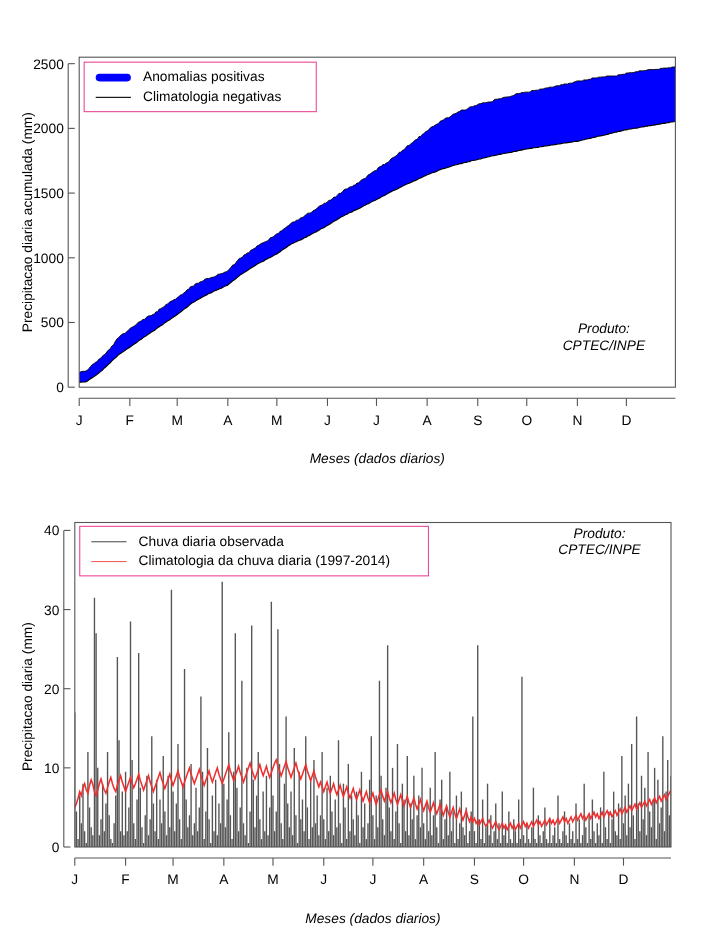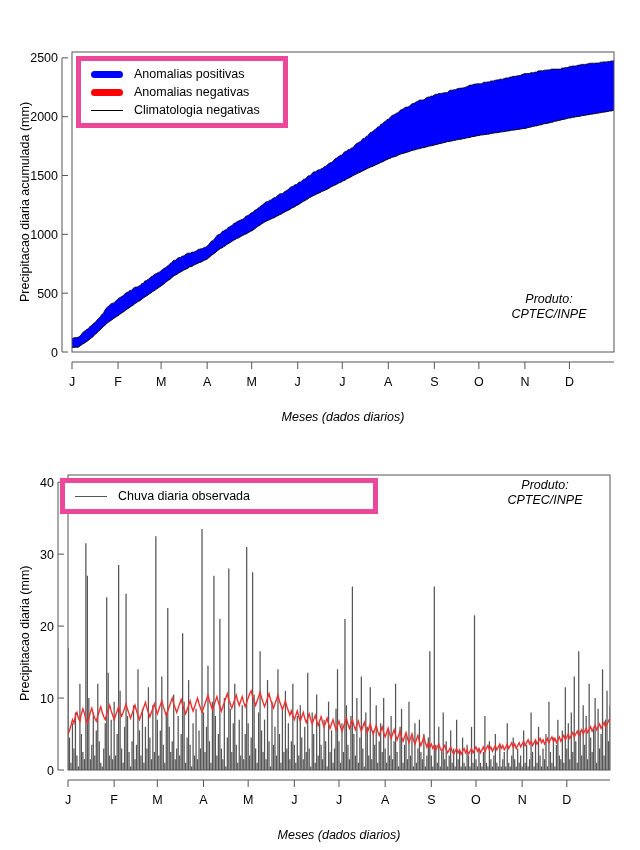--- a/index.html
+++ b/index.html
@@ -57,21 +57,21 @@
     position: absolute;
     font-size: 12.5px;
     text-align: center;
     line-height: 15px;
     white-space: nowrap;
     font-style: italic;
   }
   .legend-box {
     position: absolute;
     background: #ffffff;
-    border: 5px solid #ec4899;
+    border: 1px solid #ec4899;
     box-sizing: border-box;
   }
   .legend-row {
     display: flex;
     align-items: center;
     height: 18px;
   }
   .legend-key {
     width: 36px;
     margin-left: 8px;
@@ -157,26 +157,20 @@
       <div>Produto:</div>
       <div>CPTEC/INPE</div>
     </div>
 
     <div class="legend-box" id="legend-top" style="left: 76px; top: 26px; width: 212px; padding: 4px 0px;">
       <div class="legend-row">
         <span class="legend-key">
           <span class="key-thick" style="background:#0000ff"></span>
         </span>
         <span class="legend-label">Anomalias positivas</span>
-      </div>
-      <div class="legend-row">
-        <span class="legend-key">
-          <span class="key-thick" style="background:#ff0000"></span>
-        </span>
-        <span class="legend-label">Anomalias negativas</span>
       </div>
       <div class="legend-row">
         <span class="legend-key">
           <span class="key-thin" style="border-top-color:#000000"></span>
         </span>
         <span class="legend-label">Climatologia negativas</span>
       </div>
     </div>
   </div>
 
@@ -599,23 +593,29 @@
 
     <div class="ylabel" id="ylab-bot" style="left: 18px; top: 250.5px;">Precipitacao diaria (mm)</div>
 
     <div class="xlabel" id="xlab-bot" style="left: 68px; width: 542px; top: 378px;">Meses (dados diarios)</div>
 
     <div class="produto" id="prod-bot" style="left: 490px; top: 28px; width: 110px;">
       <div>Produto:</div>
       <div>CPTEC/INPE</div>
     </div>
 
-    <div class="legend-box" id="legend-bot" style="left: 60px; top: 28px; width: 318px; padding: 4px 0px;">
+    <div class="legend-box" id="legend-bot" style="left: 72px; top: 28px; width: 318px; padding: 4px 0px;">
       <div class="legend-row">
         <span class="legend-key">
           <span class="key-thin" style="border-top-color:#555555"></span>
         </span>
         <span class="legend-label">Chuva diaria observada</span>
       </div>
+      <div class="legend-row">
+        <span class="legend-key">
+          <span class="key-thin" style="border-top-color:#f06060"></span>
+        </span>
+        <span class="legend-label">Climatologia da chuva diaria (1997-2014)</span>
+      </div>
     </div>
   </div>
 
 </div>
 
 </body></html>

